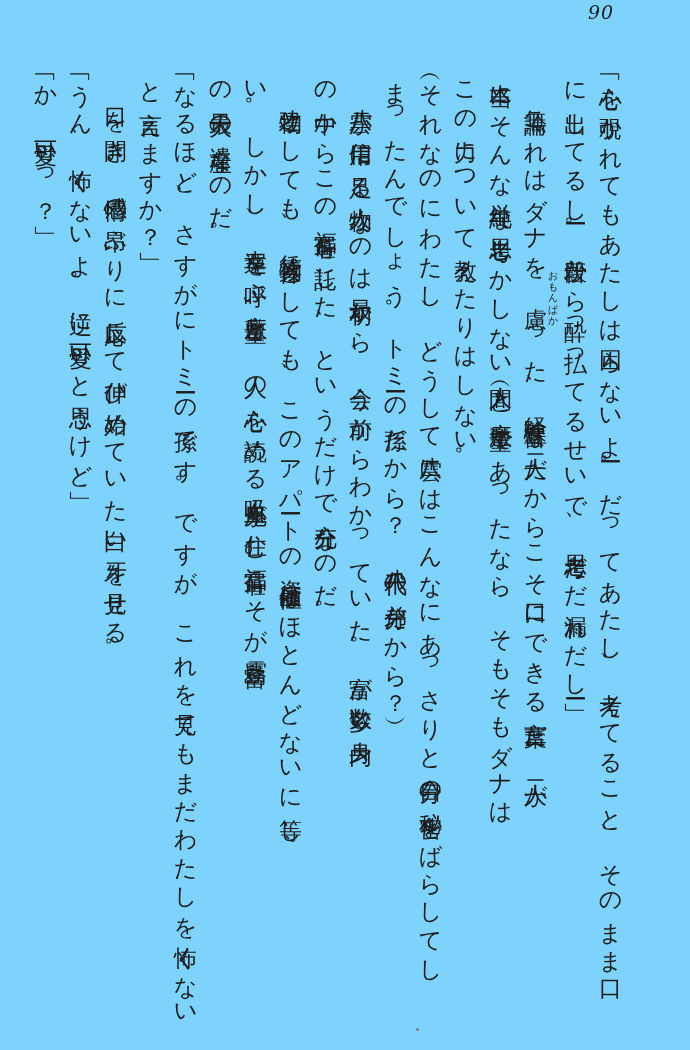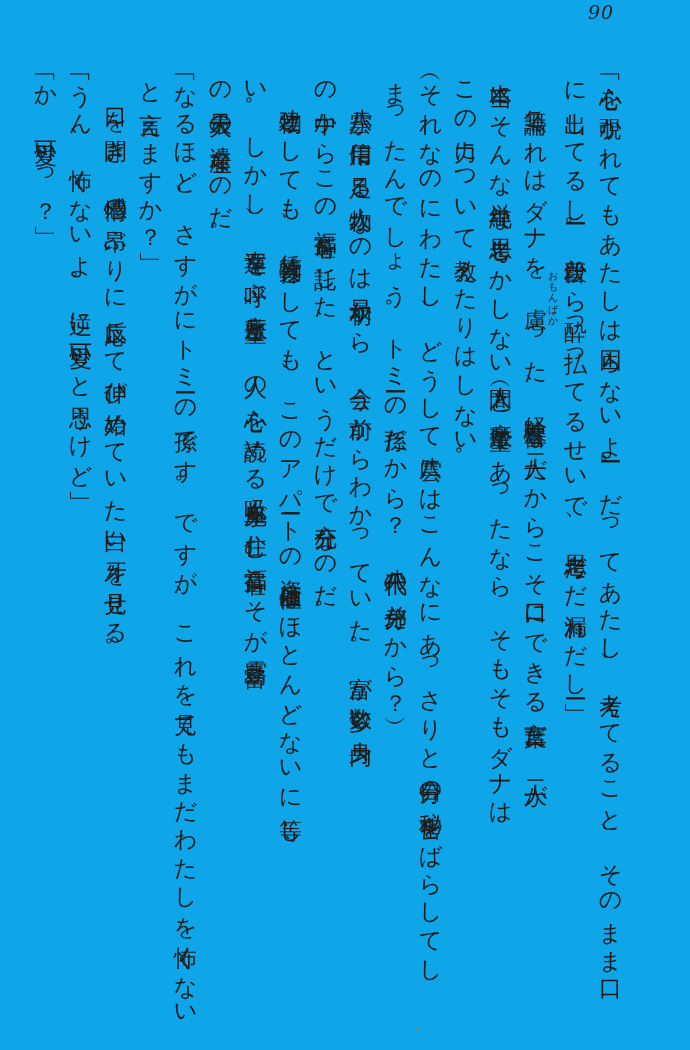--- a/index.html
+++ b/index.html
@@ -4,21 +4,21 @@
 <style>
   html, body {
     margin: 0;
     padding: 0;
     background: #fbfbf9;
   }
   .page {
     position: relative;
     width: 690px;
     height: 1050px;
-    background: #0ea5e9;
+    background: #7dd3fc;
     overflow: hidden;
     font-family: "DejaVu Serif", "Liberation Serif", serif;
     color: #1c1c1c;
   }
   .page-number {
     position: absolute;
     top: 1px;
     left: 588px;
     font-size: 19px;
     font-style: italic;

